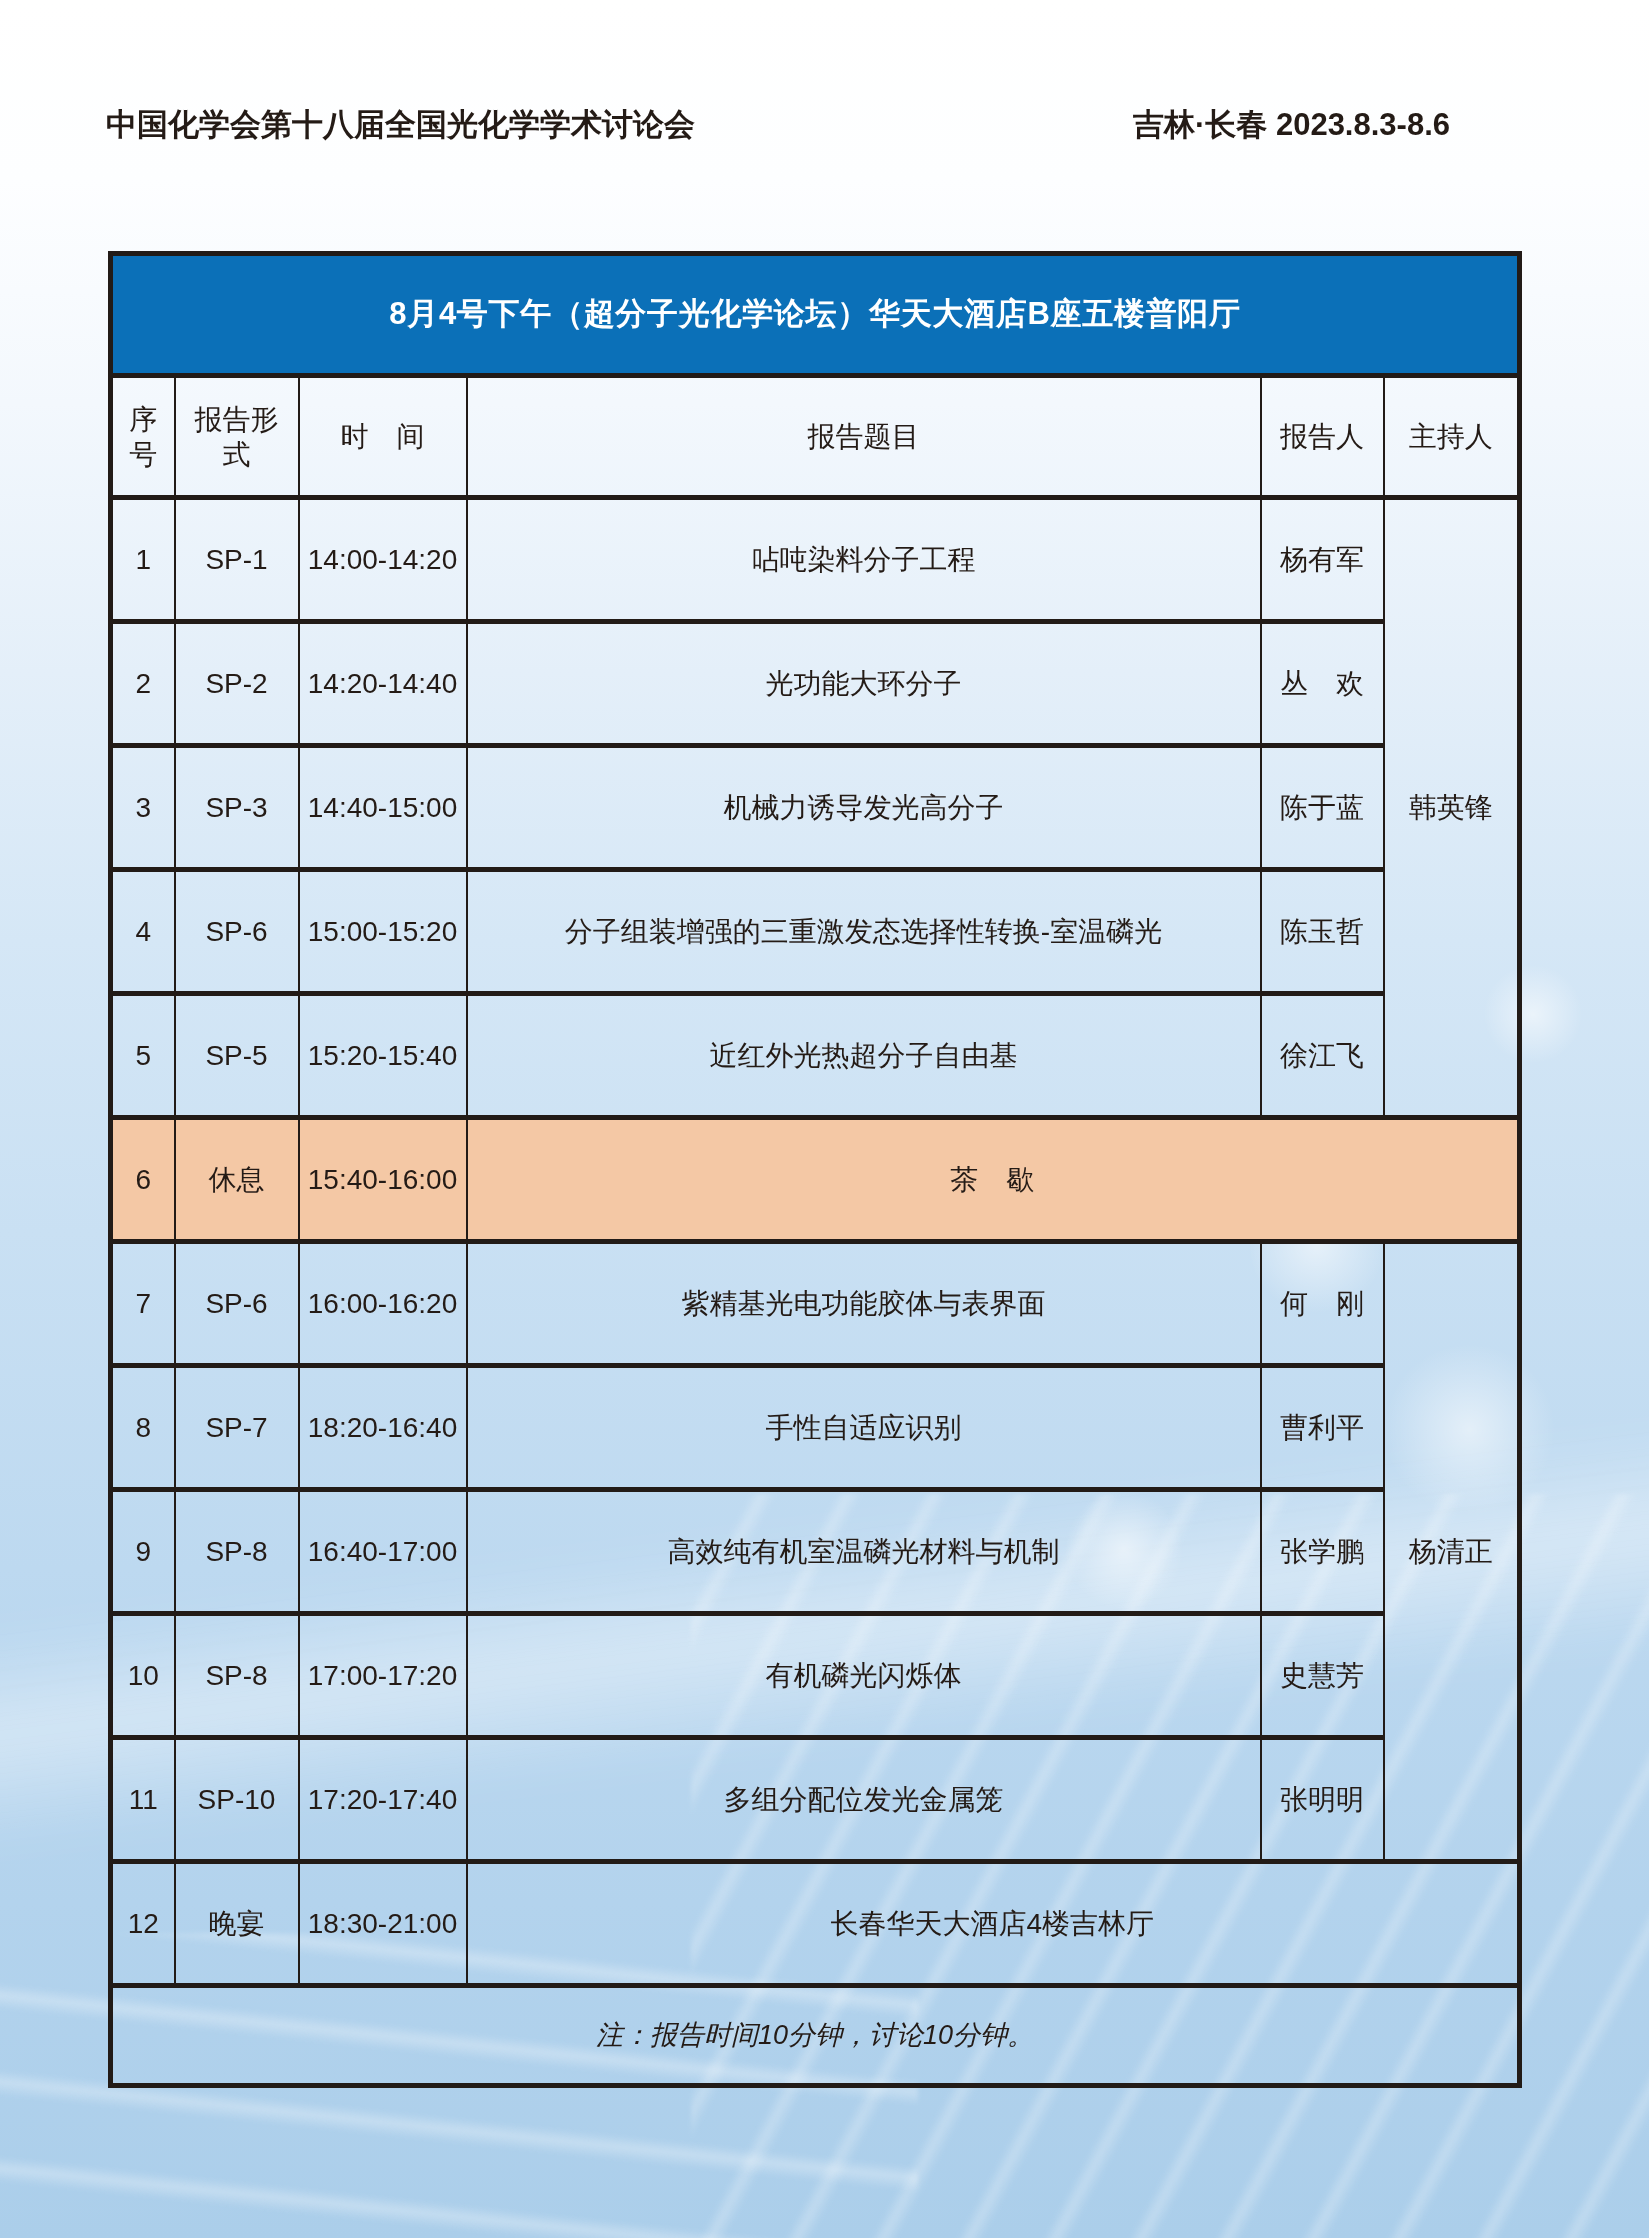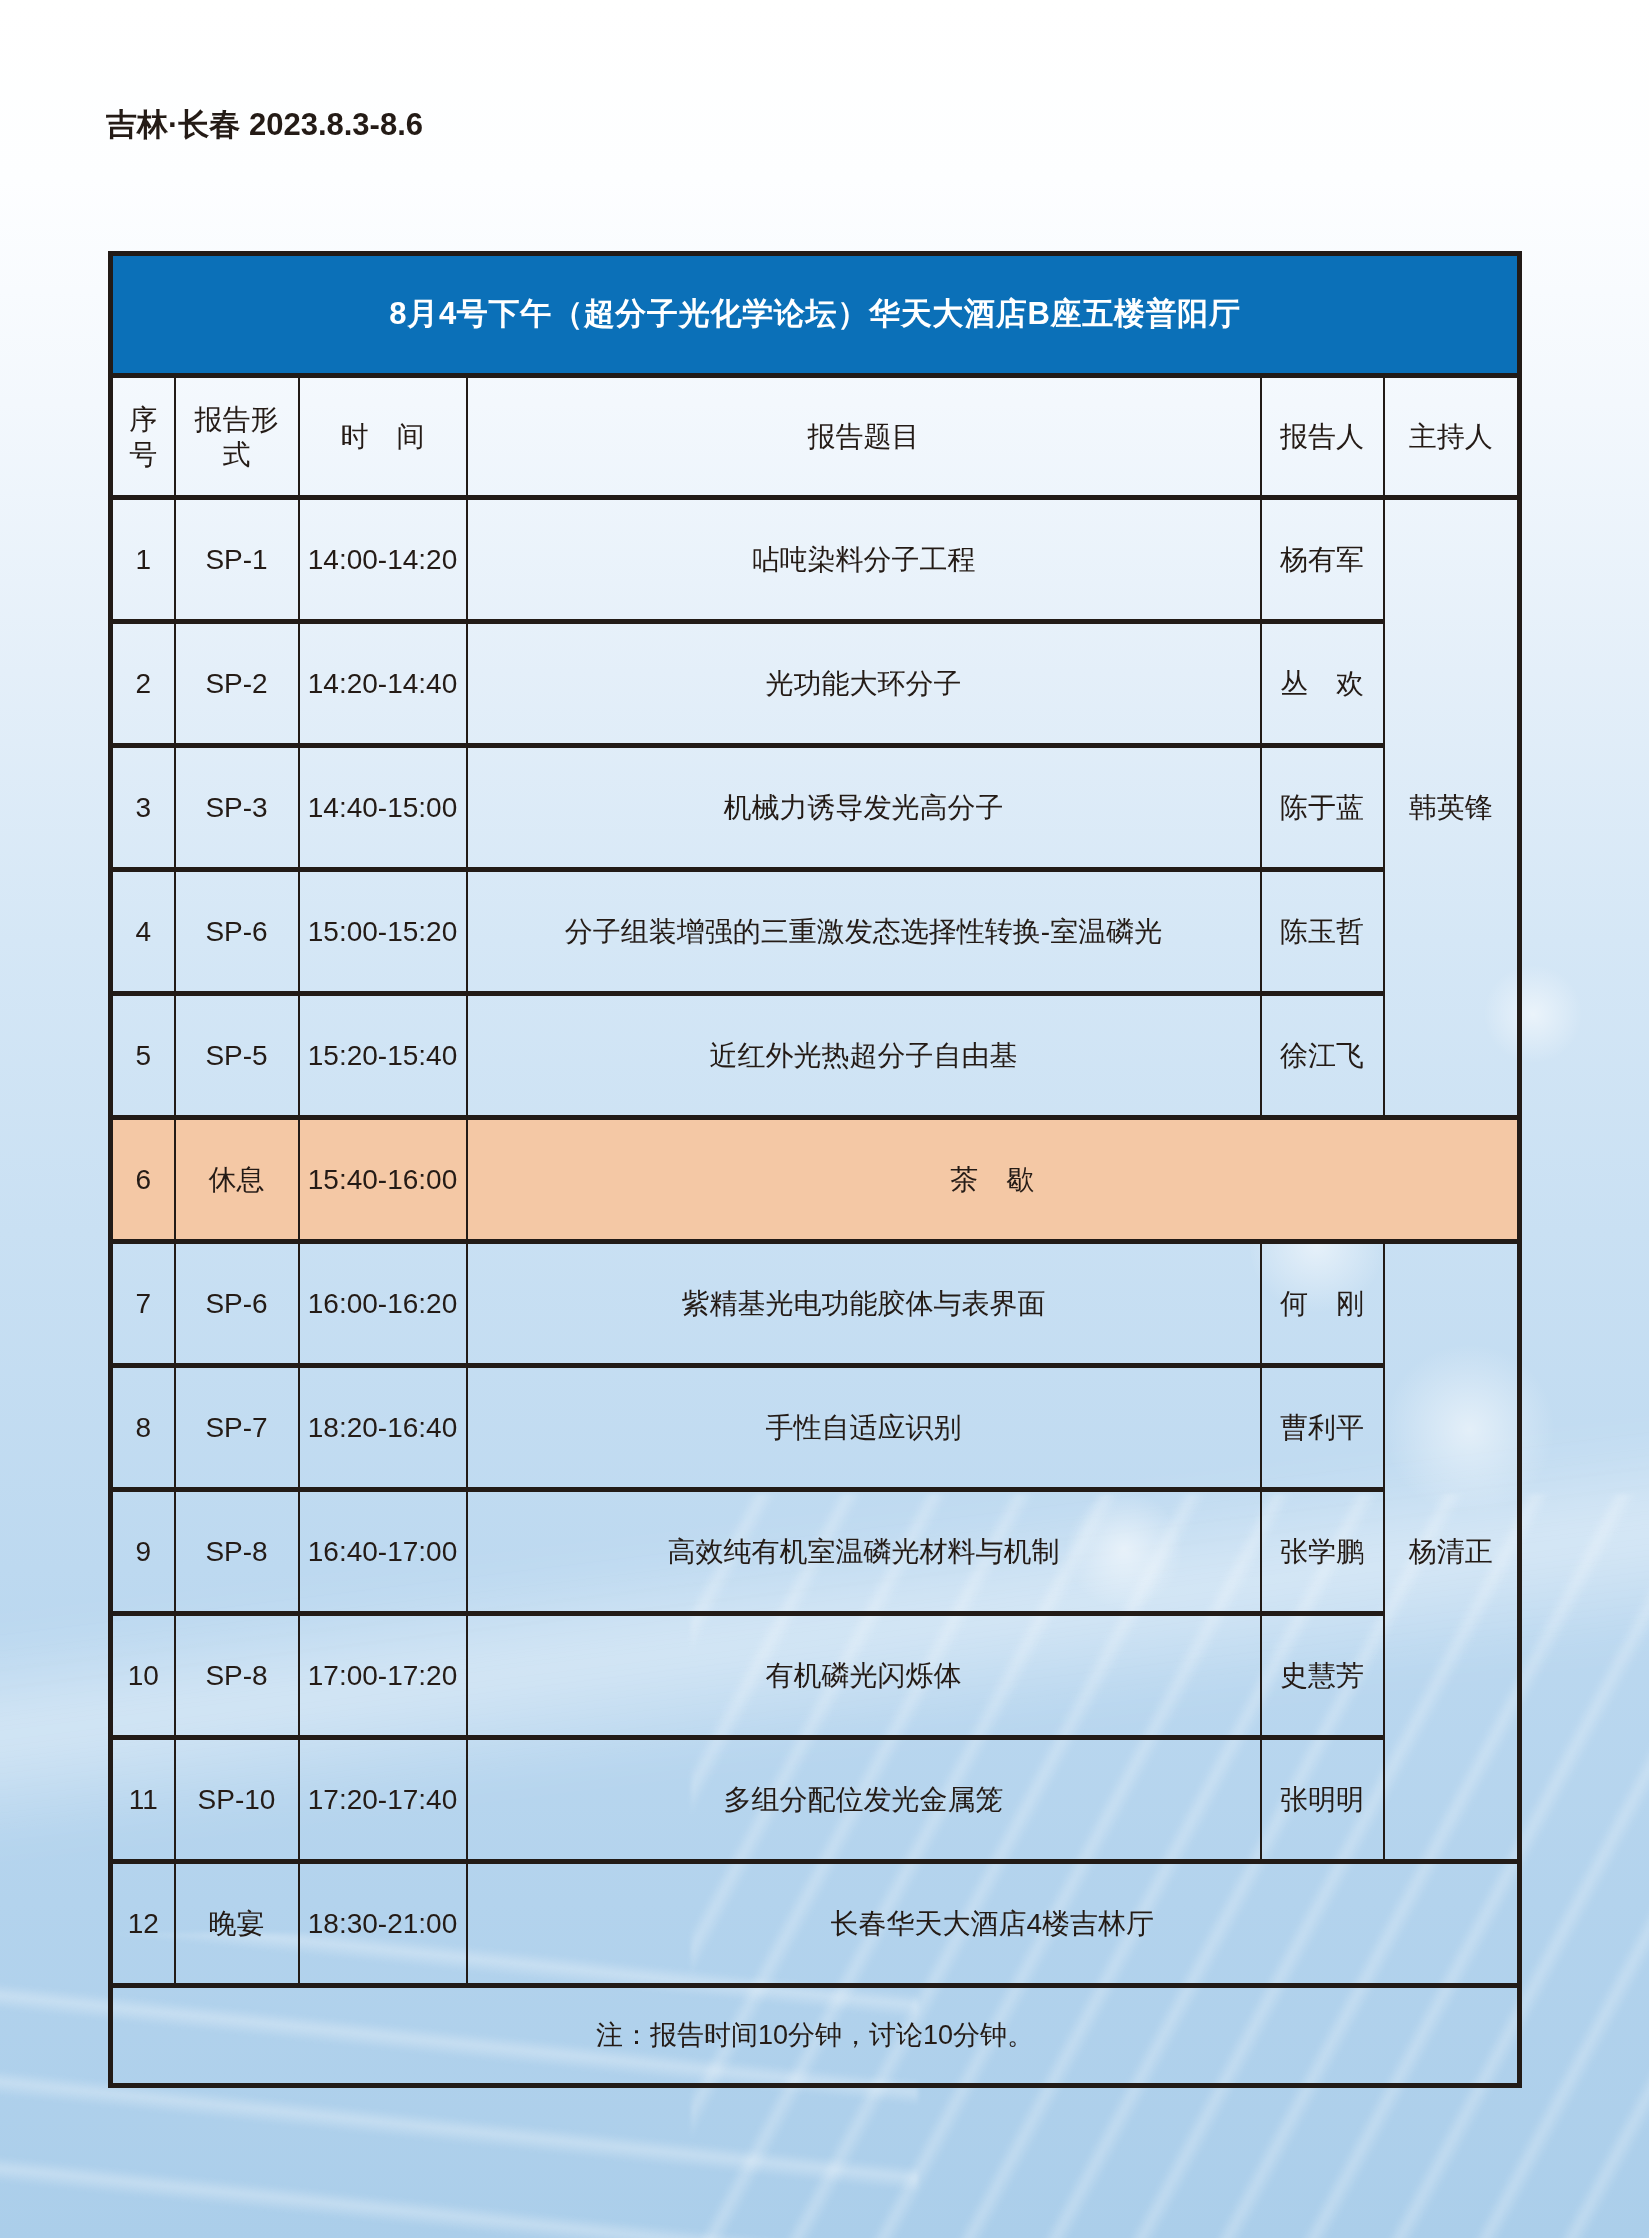--- a/index.html
+++ b/index.html
@@ -70,36 +70,37 @@
     padding:2.7px 6.7px;box-sizing:border-box;
     overflow:hidden;
   }
   tr.title-row td{
     height:122px;background:#0b70b8;color:#ffffff;
     font-weight:700;font-size:31px;letter-spacing:0.7px;
   }
   tr.head-row td{height:122px;}
   tr.data-row td{height:124px;}
   tr.break-row td{background:#f4c8a5;}
-  tr.note-row td{height:100px;font-size:27px;}
+  tr.note-row td{height:100px;font-size:27px;font-style:italic;}
 </style>
 </head>
 <body>
 
 <div class="page">
 
   <div class="deco deco-swoosh"></div>
   <div class="deco deco-streaks-br"></div>
   <div class="deco deco-streaks-bl"></div>
   <div class="deco bokeh bokeh1"></div>
   <div class="deco bokeh bokeh2"></div>
   <div class="deco bokeh bokeh3"></div>
   <div class="deco bokeh bokeh4"></div>
 
   <header class="page-header">
+    <span class="ph-left">中国化学会第十八届全国光化学学术讨论会</span>
     <span class="ph-right">吉林·长春 2023.8.3-8.6</span>
   </header>
 
   <table class="schedule">
     <colgroup>
       <col style="width:64px">
       <col style="width:124px">
       <col style="width:168px">
       <col style="width:794px">
       <col style="width:123px">

